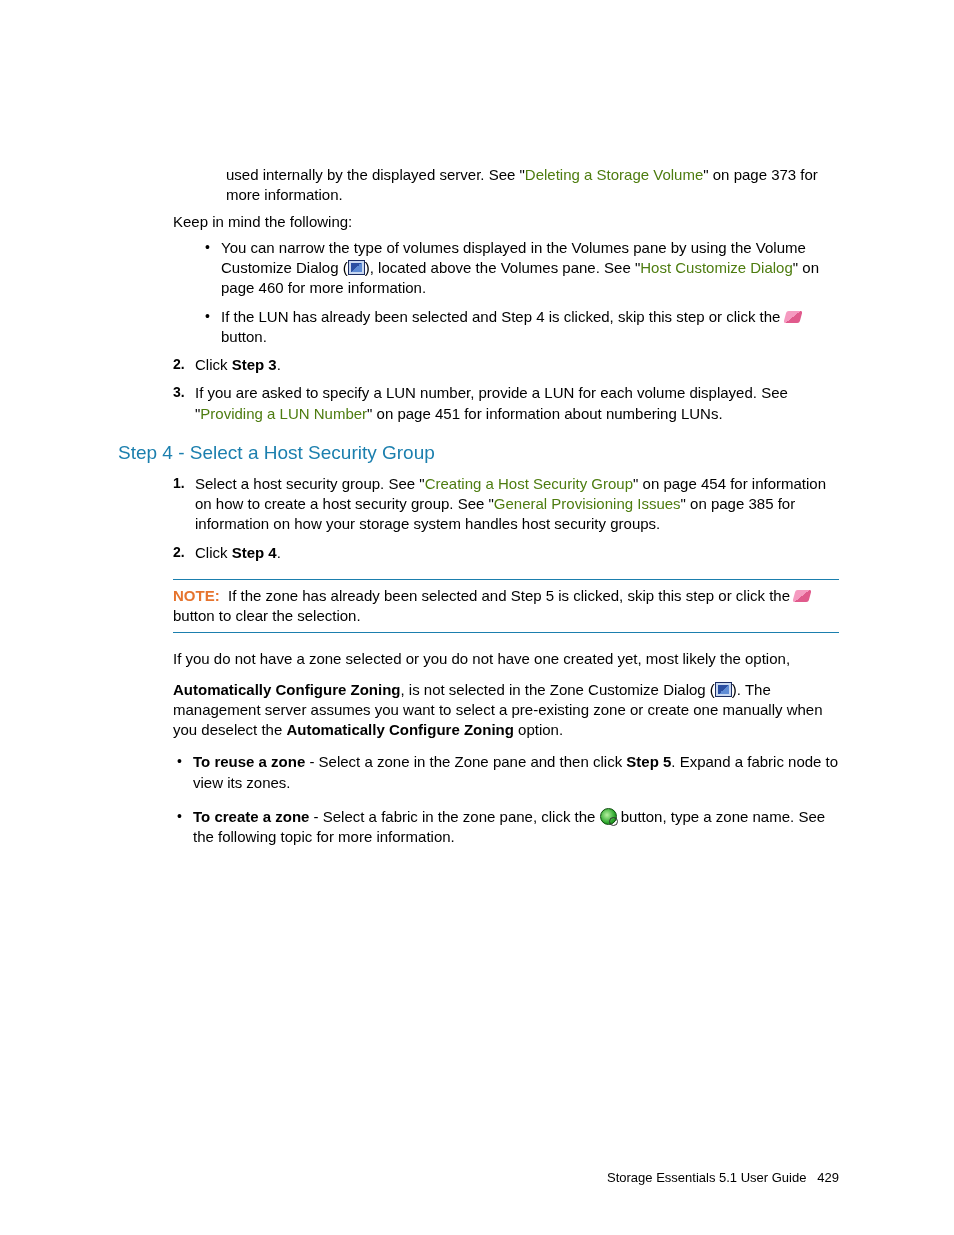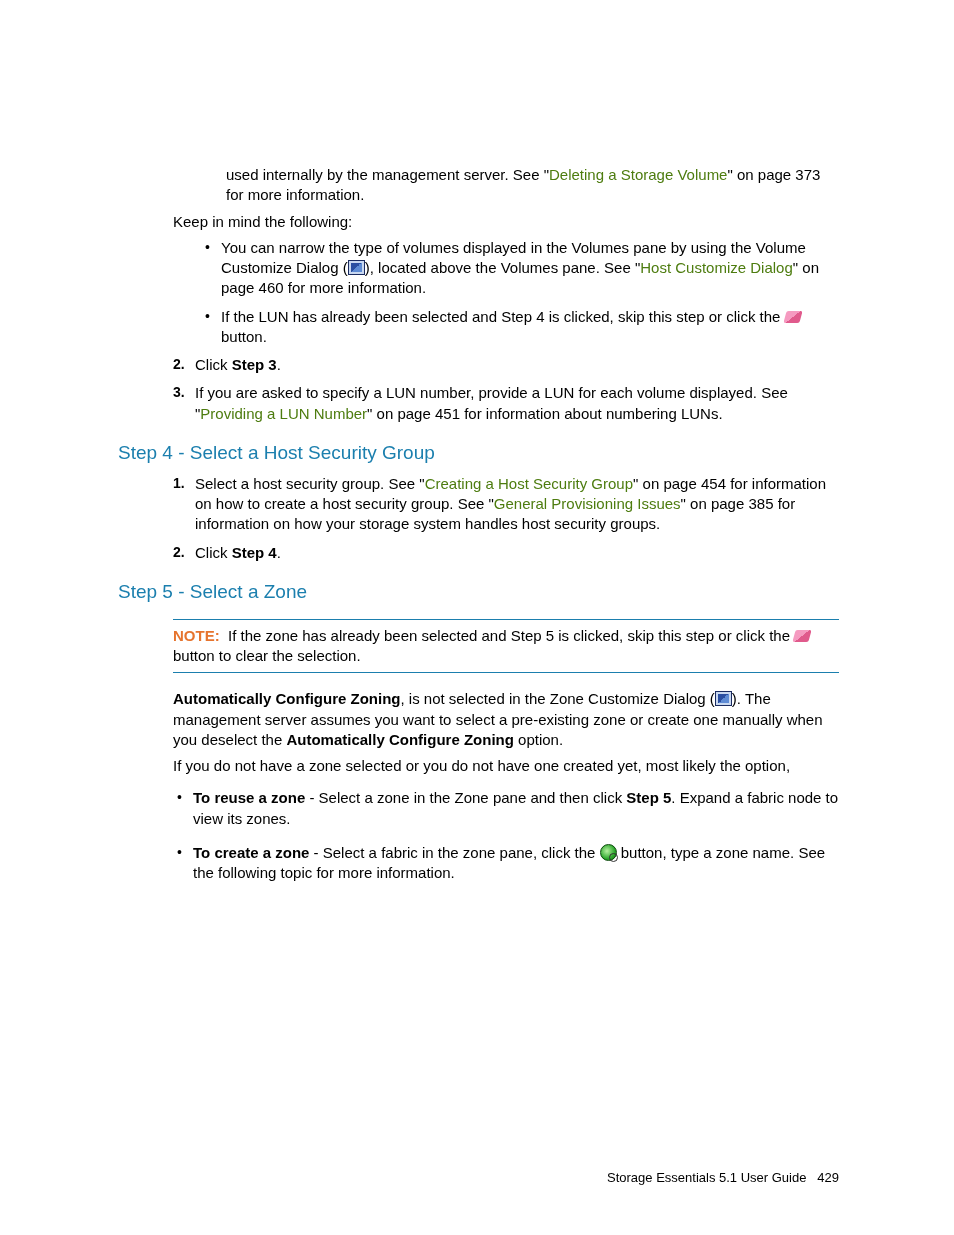--- a/index.html
+++ b/index.html
@@ -58,21 +58,21 @@
   .footer { position: absolute; bottom: 50px; right: 115px; font-size: 13px; text-align: right; }
   .para-block { margin-left: 55px; }
 </style>
 </head>
 <body>
 
 <div class="page">
 
   <div class="indent-block">
     <p>
-      <span>used internally by the management server. See "</span><a href="#">Deleting a Storage Volume</a><span>" on page 373 for more information.</span>
+      <span>used internally by the displayed server. See "</span><a href="#">Deleting a Storage Volume</a><span>" on page 373 for more information.</span>
     </p>
   </div>
 
 
   <div class="indent-block-2">
     <p>Keep in mind the following:</p>
 
     <div style="margin-left:28px;">
       <ul class="bullet-list">
         <li>
@@ -100,33 +100,32 @@
     <ol class="num-list start1">
       <li>
         <span>Select a host security group. See "</span><a href="#">Creating a Host Security Group</a><span>" on page 454 for information on how to create a host security group. See "</span><a href="#">General Provisioning Issues</a><span>" on page 385 for information on how your storage system handles host security groups.</span>
       </li>
       <li>
         <span>Click </span><span class="bold">Step 4</span><span>.</span>
       </li>
     </ol>
   </div>
 
-  <div class="heading">Step 5 - Select a Zone</div>
 
   <div class="para-block">
     <hr class="hr-top">
     <p>
       <span class="note-label">NOTE:</span>&nbsp;&nbsp;<span>If the zone has already been selected and Step 5 is clicked, skip this step or click the </span><span class="icon-eraser"></span><span> button to clear the selection.</span>
     </p>
     <hr class="hr-bottom">
 
+    <p>If you do not have a zone selected or you do not have one created yet, most likely the option,</p>
     <p style="margin-top:10px;">
       <span class="bold">Automatically Configure Zoning</span><span>, is not selected in the Zone Customize Dialog (</span><span class="icon-customize"></span><span>). The management server assumes you want to select a pre-existing zone or create one manually when you deselect the </span><span class="bold">Automatically Configure Zoning</span><span> option.</span>
     </p>
-    <p>If you do not have a zone selected or you do not have one created yet, most likely the option,</p>
 
     <ul class="bullet-list" style="margin-top:12px;">
       <li style="margin-bottom:14px;">
         <span class="bold">To reuse a zone</span><span> -  Select a zone in the Zone pane and then click </span><span class="bold">Step 5</span><span>. Expand a fabric node to view its zones.</span>
       </li>
       <li>
         <span class="bold">To create a zone</span><span> - Select a fabric in the zone pane, click the </span><span class="icon-create"></span><span> button, type a zone name. See the following topic for more information.</span>
       </li>
     </ul>
   </div>

